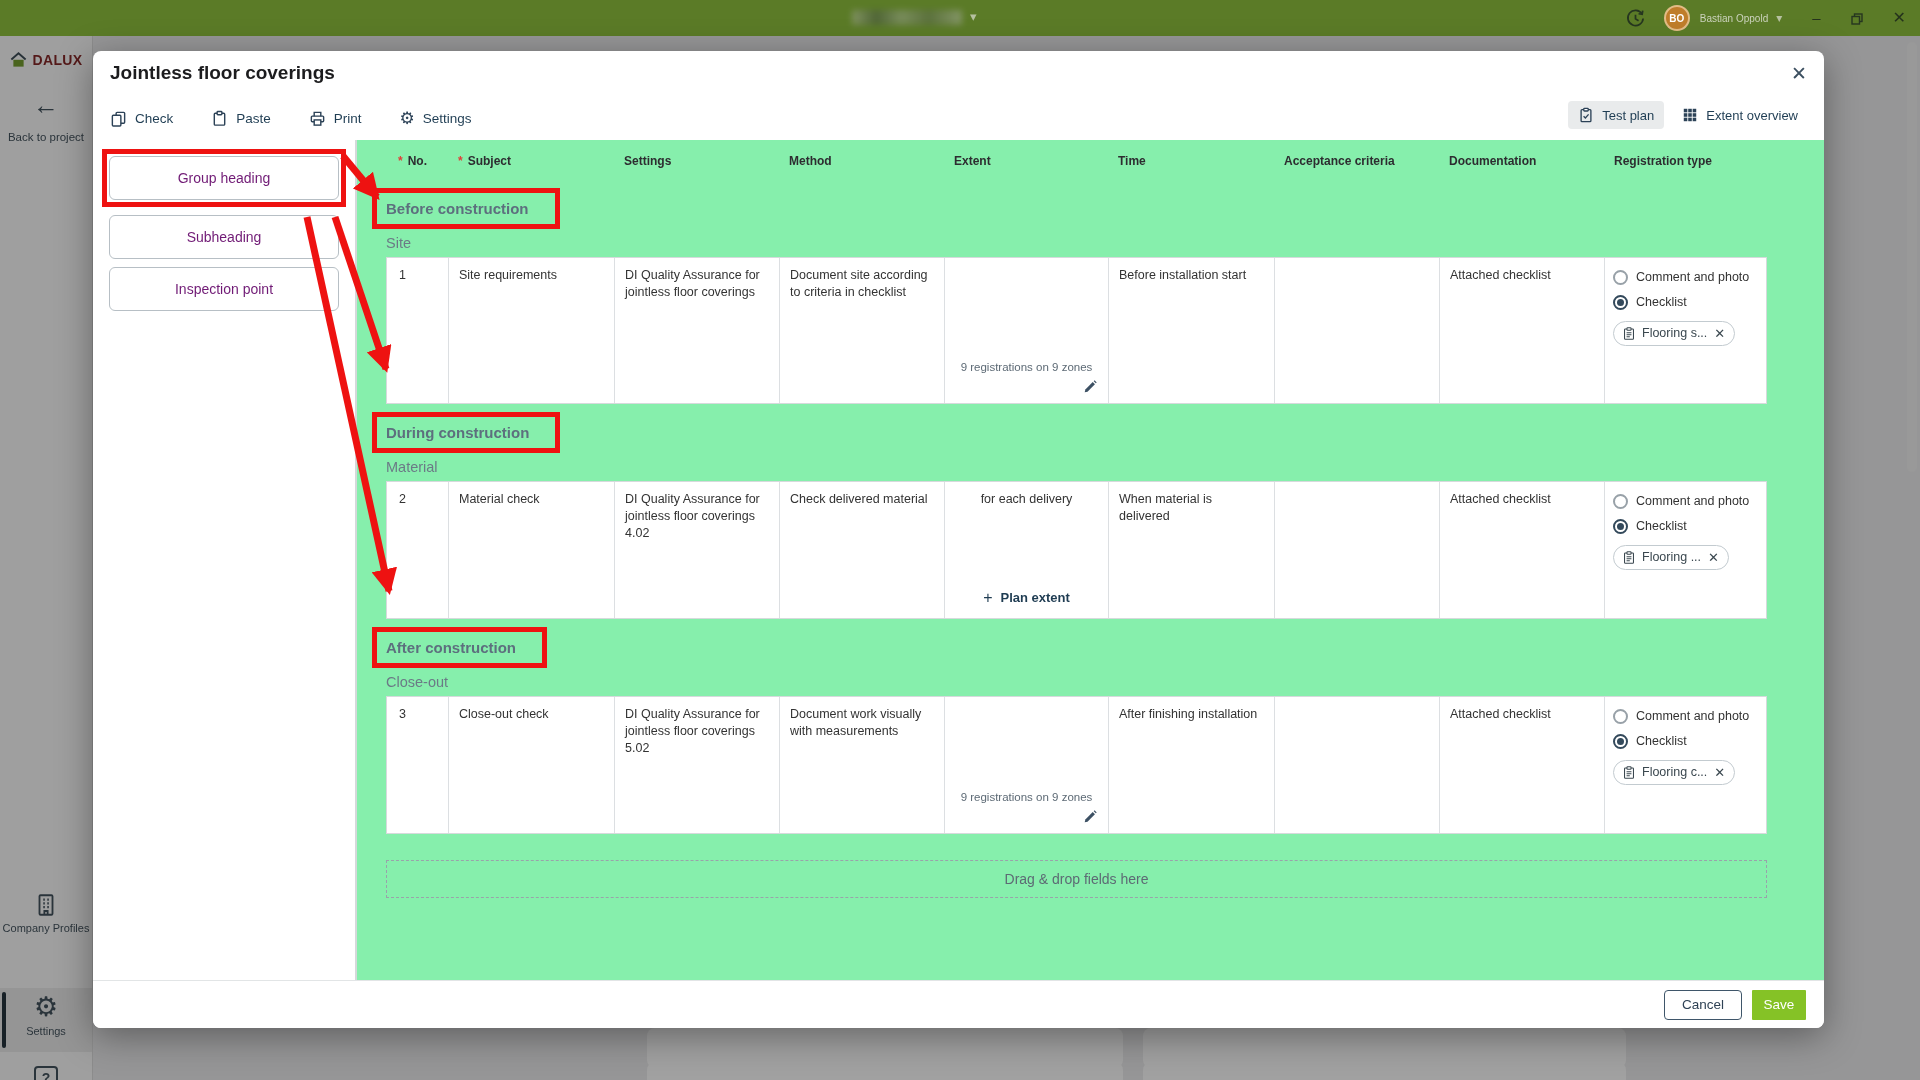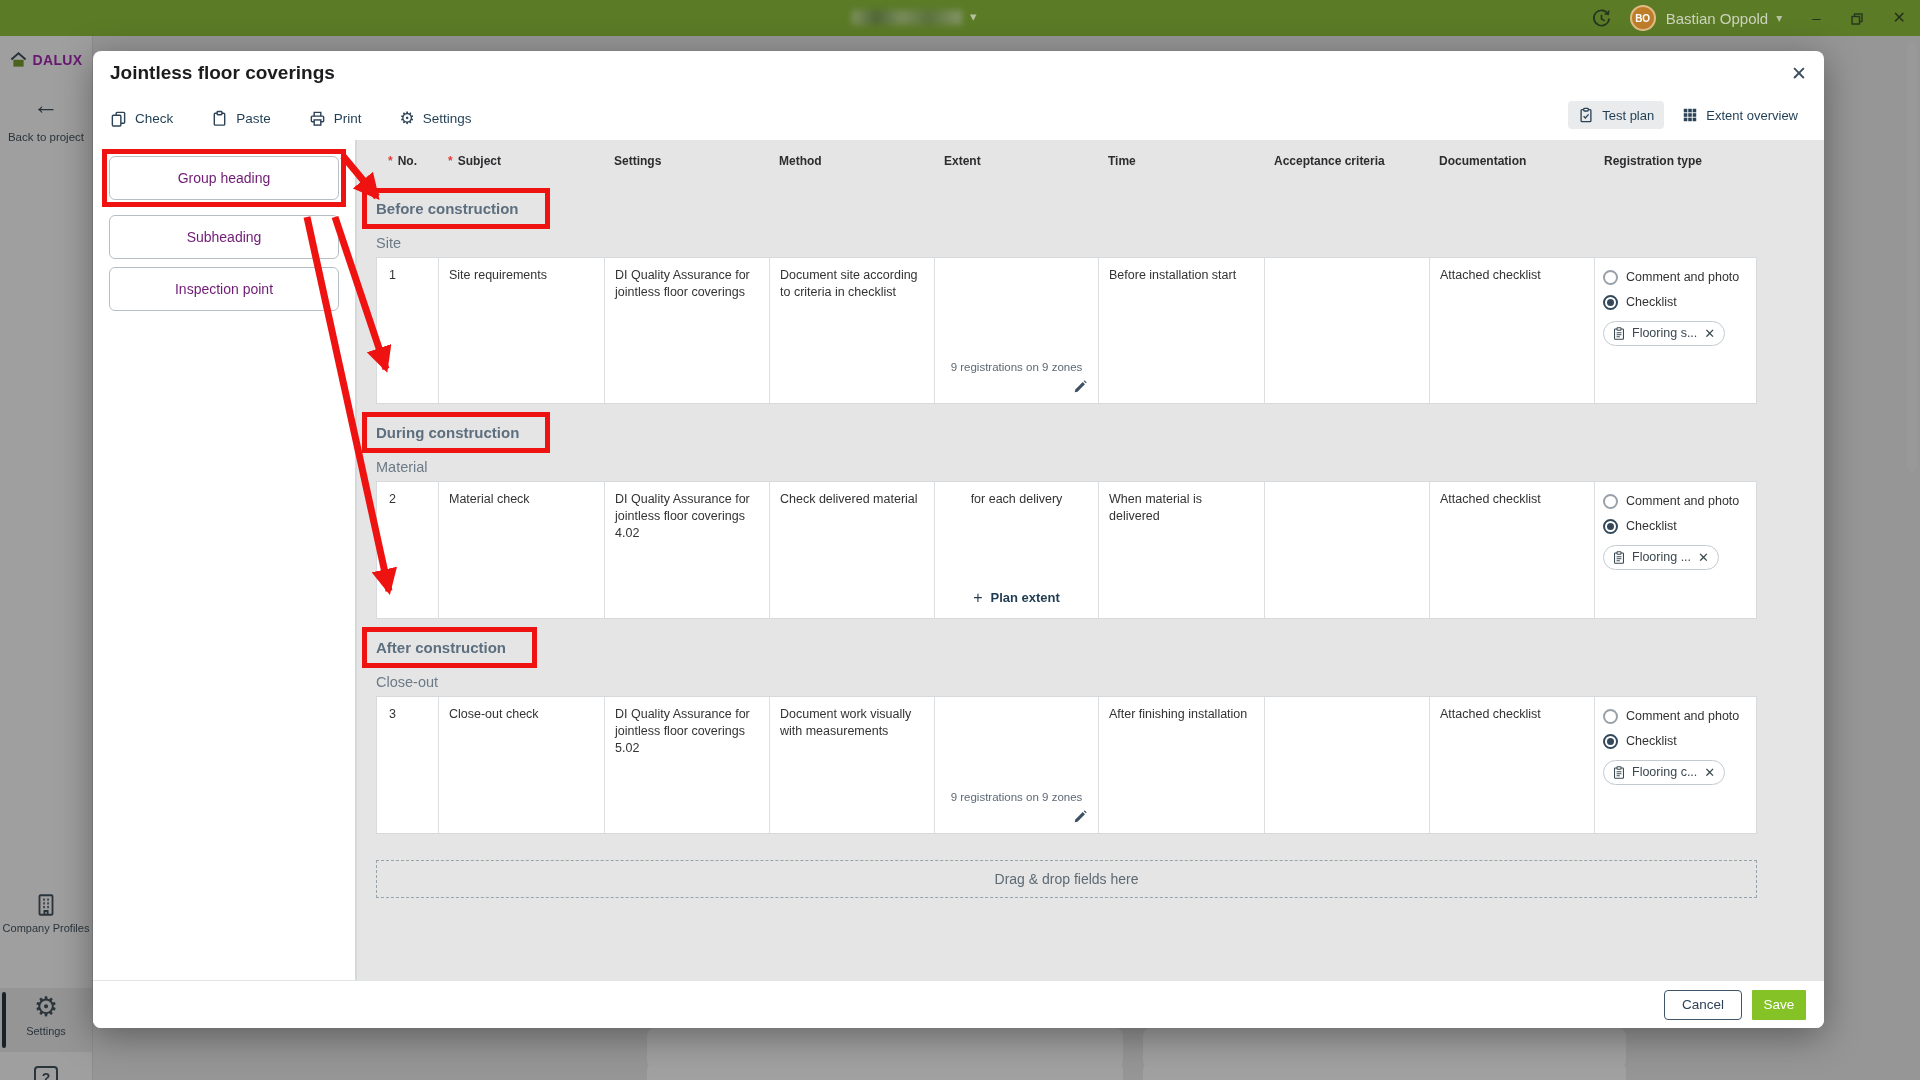--- a/index.html
+++ b/index.html
@@ -9,21 +9,21 @@
 
   
   .bg-page{position:absolute;inset:0;background:#ededee;}
   .bg-card{position:absolute;background:#ffffff;border-radius:8px;}
   .bg-green-block{position:absolute;left:92px;top:188px;width:15px;height:96px;background:#6d8e33;}
   .bg-scrollbar{position:absolute;right:3px;top:42px;width:10px;height:430px;background:#f2f2f2;border-radius:5px;}
 
   
   .sidebar{position:absolute;left:0;top:36px;bottom:0;width:92px;background:#fcfcfc;border-right:1px solid #dcdcdc;}
   .sb-logo{position:absolute;top:15px;left:0;right:0;display:flex;align-items:center;justify-content:center;gap:4px;}
-  .sb-logo .txt{font-size:14px;font-weight:700;color:#a21caf;letter-spacing:.4px;}
+  .sb-logo .txt{font-size:14px;font-weight:700;color:#7f1d1d;letter-spacing:.4px;}
   .sb-back{position:absolute;top:56px;left:0;right:0;text-align:center;color:#3a4a55;cursor:pointer;}
   .sb-back .arrow{font-size:26px;line-height:26px;}
   .sb-back .lbl{font-size:11.5px;line-height:14px;margin-top:12px;}
   .sb-item{position:absolute;left:0;right:0;text-align:center;color:#3c4c57;cursor:pointer;}
   .sb-item .lbl{font-size:11px;line-height:13px;margin-top:4px;}
   .sb-item .ic{display:flex;justify-content:center;}
   .sb-item.active{background:#ececec;}
   .sb-item.active::before{content:"";position:absolute;left:2px;top:4px;bottom:4px;width:4px;background:#1b2a35;border-radius:2px;}
   .gear-glyph{font-size:27px;line-height:27px;color:#3a4a55;}
   .help-box{width:20px;height:20px;border:2px solid #3a4a55;border-radius:4px;margin:0 auto;
@@ -31,21 +31,21 @@
 
   
   .overlay{position:absolute;left:0;top:36px;right:0;bottom:0;background:rgba(20,20,20,.40);z-index:30;}
 
   
   .topbar{position:absolute;left:0;top:0;width:100%;height:36px;background:var(--topbar-green,#5b7b27);z-index:40;}
   .tb-redact{position:absolute;left:852px;top:10px;width:110px;height:15px;border-radius:2px;opacity:.85;
      background:linear-gradient(90deg,#87976a,#4e6238 22%,#7d8f63 45%,#5c7040 70%,#8a9a70);filter:blur(3px);}
   .tb-chev{position:absolute;left:970px;top:9px;color:#b6c1a0;font-size:13px;}
   .tb-right{position:absolute;right:0;top:0;height:36px;display:flex;align-items:center;}
-  .tb-name{font-size:15px;color:#ccd3bd;margin-left:10px;}
+  .tb-name{font-size:10px;color:#ccd3bd;margin-left:10px;}
   .tb-chev2{font-size:12px;color:#b6c1a0;margin-left:8px;}
   .avatar{width:26px;height:26px;border-radius:50%;background:var(--avatar-orange,#bf7d2a);
           border:2px solid rgba(255,240,210,.55);box-sizing:border-box;display:flex;align-items:center;justify-content:center;
           font-size:10px;font-weight:700;color:#fff;margin-left:18px;}
   .winctl{font-size:15px;color:#24321c;margin-left:30px;cursor:pointer;line-height:36px;}
   .winctl.x{font-size:16px;margin-right:14px;}
 
   
   .modal{position:absolute;left:93px;top:51px;width:1731px;height:977px;background:#fff;border-radius:8px;
          box-shadow:0 8px 36px rgba(0,0,0,.38);z-index:50;}
@@ -58,21 +58,21 @@
   .view{display:flex;align-items:center;gap:8px;font-size:13px;color:#1f3d53;padding:6px 10px;border-radius:4px;cursor:pointer;}
   .view.active{background:#e9ebec;}
 
   .m-body{position:absolute;left:0;top:89px;right:0;bottom:48px;display:flex;overflow:hidden;}
   .palette{width:262px;box-sizing:border-box;padding:9px 16px 0;background:#fff;}
   .pal-btn{display:block;width:100%;height:44px;background:#fff;border:1px solid #b7bfc5;border-radius:6px;
            font-size:14px;color:#701a75;margin:0 0 8px;font-family:inherit;cursor:grab;}
   .red-wrap{border:5px solid var(--annotation-red,#ee1211);padding:2px;margin:0 -7px 8px;}
   .red-wrap .pal-btn{margin:0;}
 
-  .t-area{flex:1;background:#e5e5e5;border-left:2px solid #d5d9da;padding-left:19px;box-sizing:border-box;}
+  .t-area{flex:1;background:#86efac;border-left:2px solid #d5d9da;padding-left:29px;box-sizing:border-box;}
   .grid{display:grid;grid-template-columns:62px 166px 165px 165px 164px 166px 165px 165px 163px;width:1381px;box-sizing:border-box;}
   .col-header{margin-top:14px;height:18px;}
   .col-header .h{font-size:12px;font-weight:700;color:#2d2d30;padding-left:10px;white-space:nowrap;}
   .req{color:#e03e38;margin-right:5px;}
 
   .gb-line{line-height:0;}
   .mt16{margin-top:16px;} .mt8{margin-top:8px;}
   .group-box{display:inline-block;border:5px solid var(--annotation-red,#ee1211);padding:5px 26px 5px 9px;margin-left:-14px;}
   .group-box span{font-size:15px;font-weight:700;color:#5d6f7e;line-height:21px;}
   .sub-head{font-size:14.5px;color:#6b7a86;margin-top:3px;height:22px;line-height:22px;}

